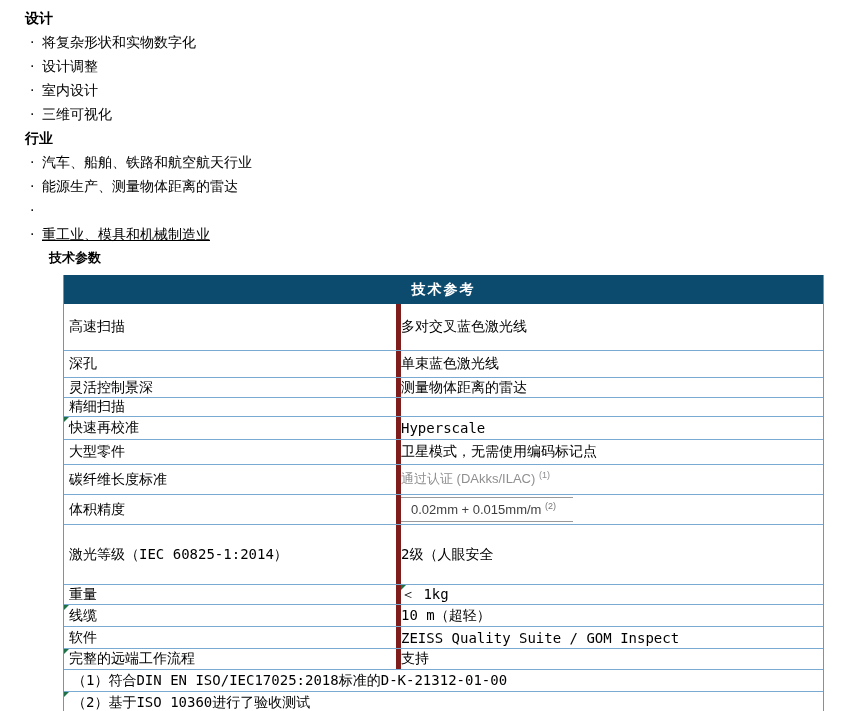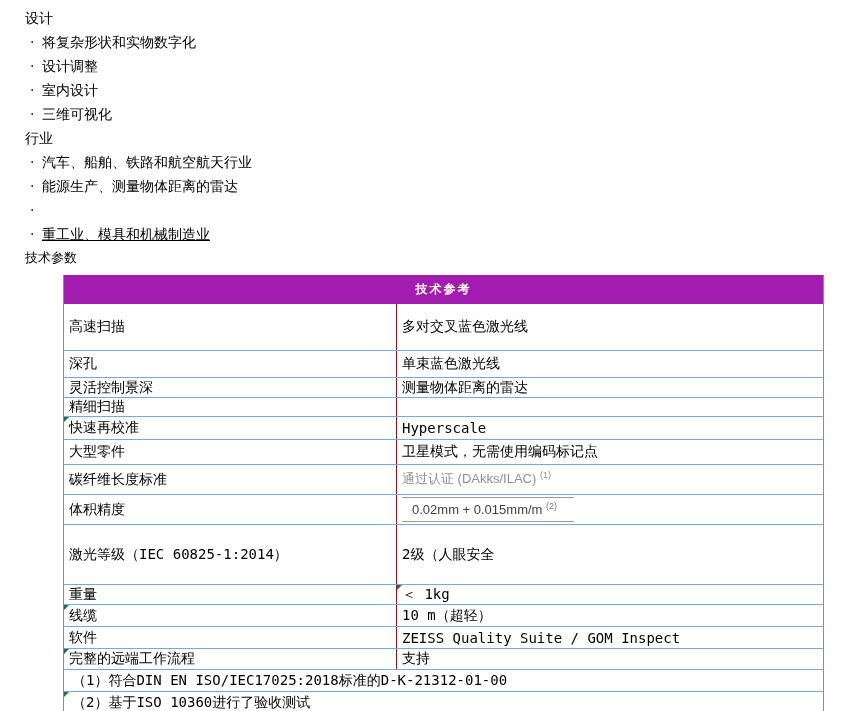--- a/index.html
+++ b/index.html
@@ -6,65 +6,64 @@
   html,body { background:#ffffff; }
   body {
     width:866px; height:711px;
     font-family:"DejaVu Sans", sans-serif;
     color:#000000;
     overflow:hidden;
   }
   
   .top-block { padding:6px 0 0 25px; }
   .sec-heading {
-    font-size:14px; font-weight:normal; line-height:24px; color:#000;
-  }
-  .sec-heading.small { font-size:13px; }
+    font-size:14px; font-weight:bold; line-height:24px; color:#000;
+  }
+  .sec-heading.small { font-size:13px;margin-left:24px; }
   .bullet-item {
     font-size:14px; line-height:24px; display:flex; align-items:center;
     padding-left:5px;
   }
   .bullet-glyph { width:12px; display:inline-block; }
   .bullet-item.underlined .item-text { text-decoration:underline; }
 
   
   .spec-table {
     margin:5px 0 0 63px;
     width:761px;
     border:1px solid #5b9bd5;
     border-top:none;
     font-family:"DejaVu Sans Mono", "DejaVu Sans", monospace;
     font-size:14px;
   }
   .table-header {
     height:29px;
-    background:#a21caf;
+    background:#0c4a6e;
     color:#ffffff;
     font-weight:bold;
-    font-size:12px;
+    font-size:14px;
     letter-spacing:2px;
     display:flex; align-items:center; justify-content:center;
     font-family:"DejaVu Sans", sans-serif;
   }
   .t-row {
     display:flex;
     border-bottom:1px solid #7aa9d2;
     position:relative;
   }
   .t-row:last-child { border-bottom:none; }
   .cell-label {
     width:332px; flex:0 0 332px;
     padding-left:5px;
     display:flex; align-items:center;
     position:relative;
   }
   .cell-value {
     flex:1;
-    border-left:1px solid #7f1d1d;
-    padding-left:5px;
+    border-left:5px solid #7f1d1d;
     display:flex; align-items:center;
     position:relative;
   }
   .fn-row {
     display:flex; align-items:center;
     border-bottom:1px solid #7aa9d2;
     padding-left:8px;
     position:relative;
   }
   .fn-row:last-child { border-bottom:none; }

